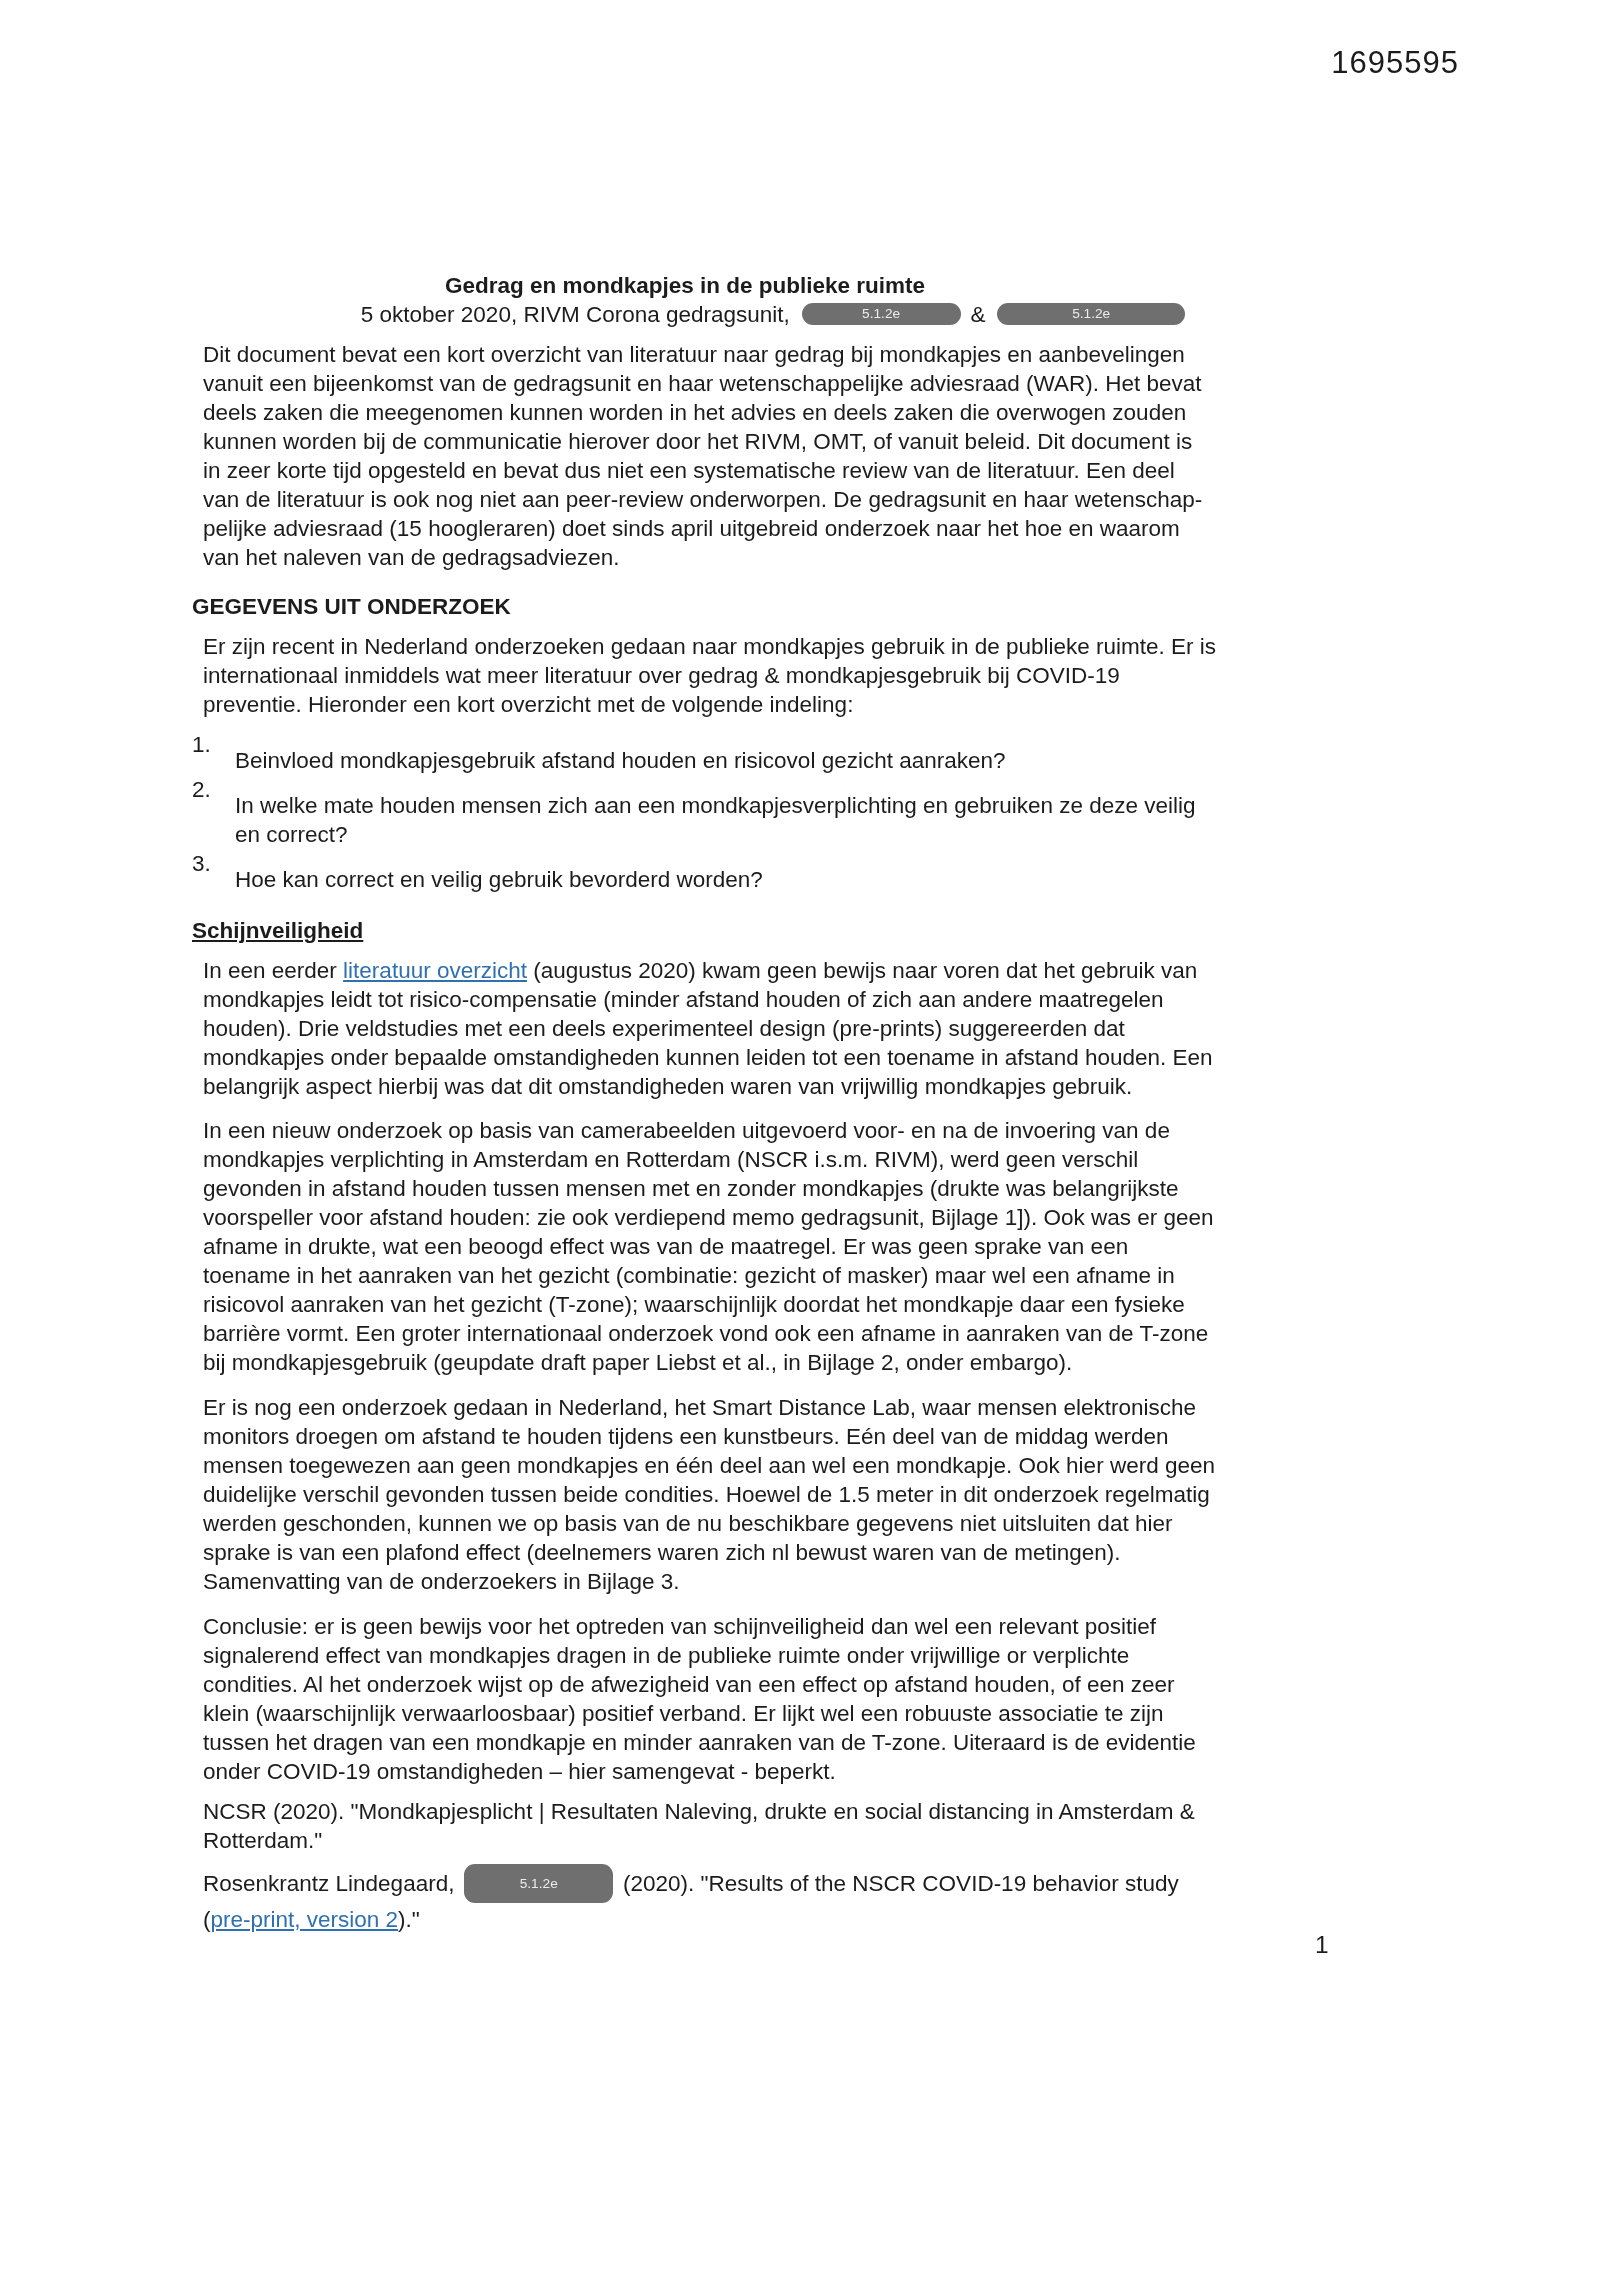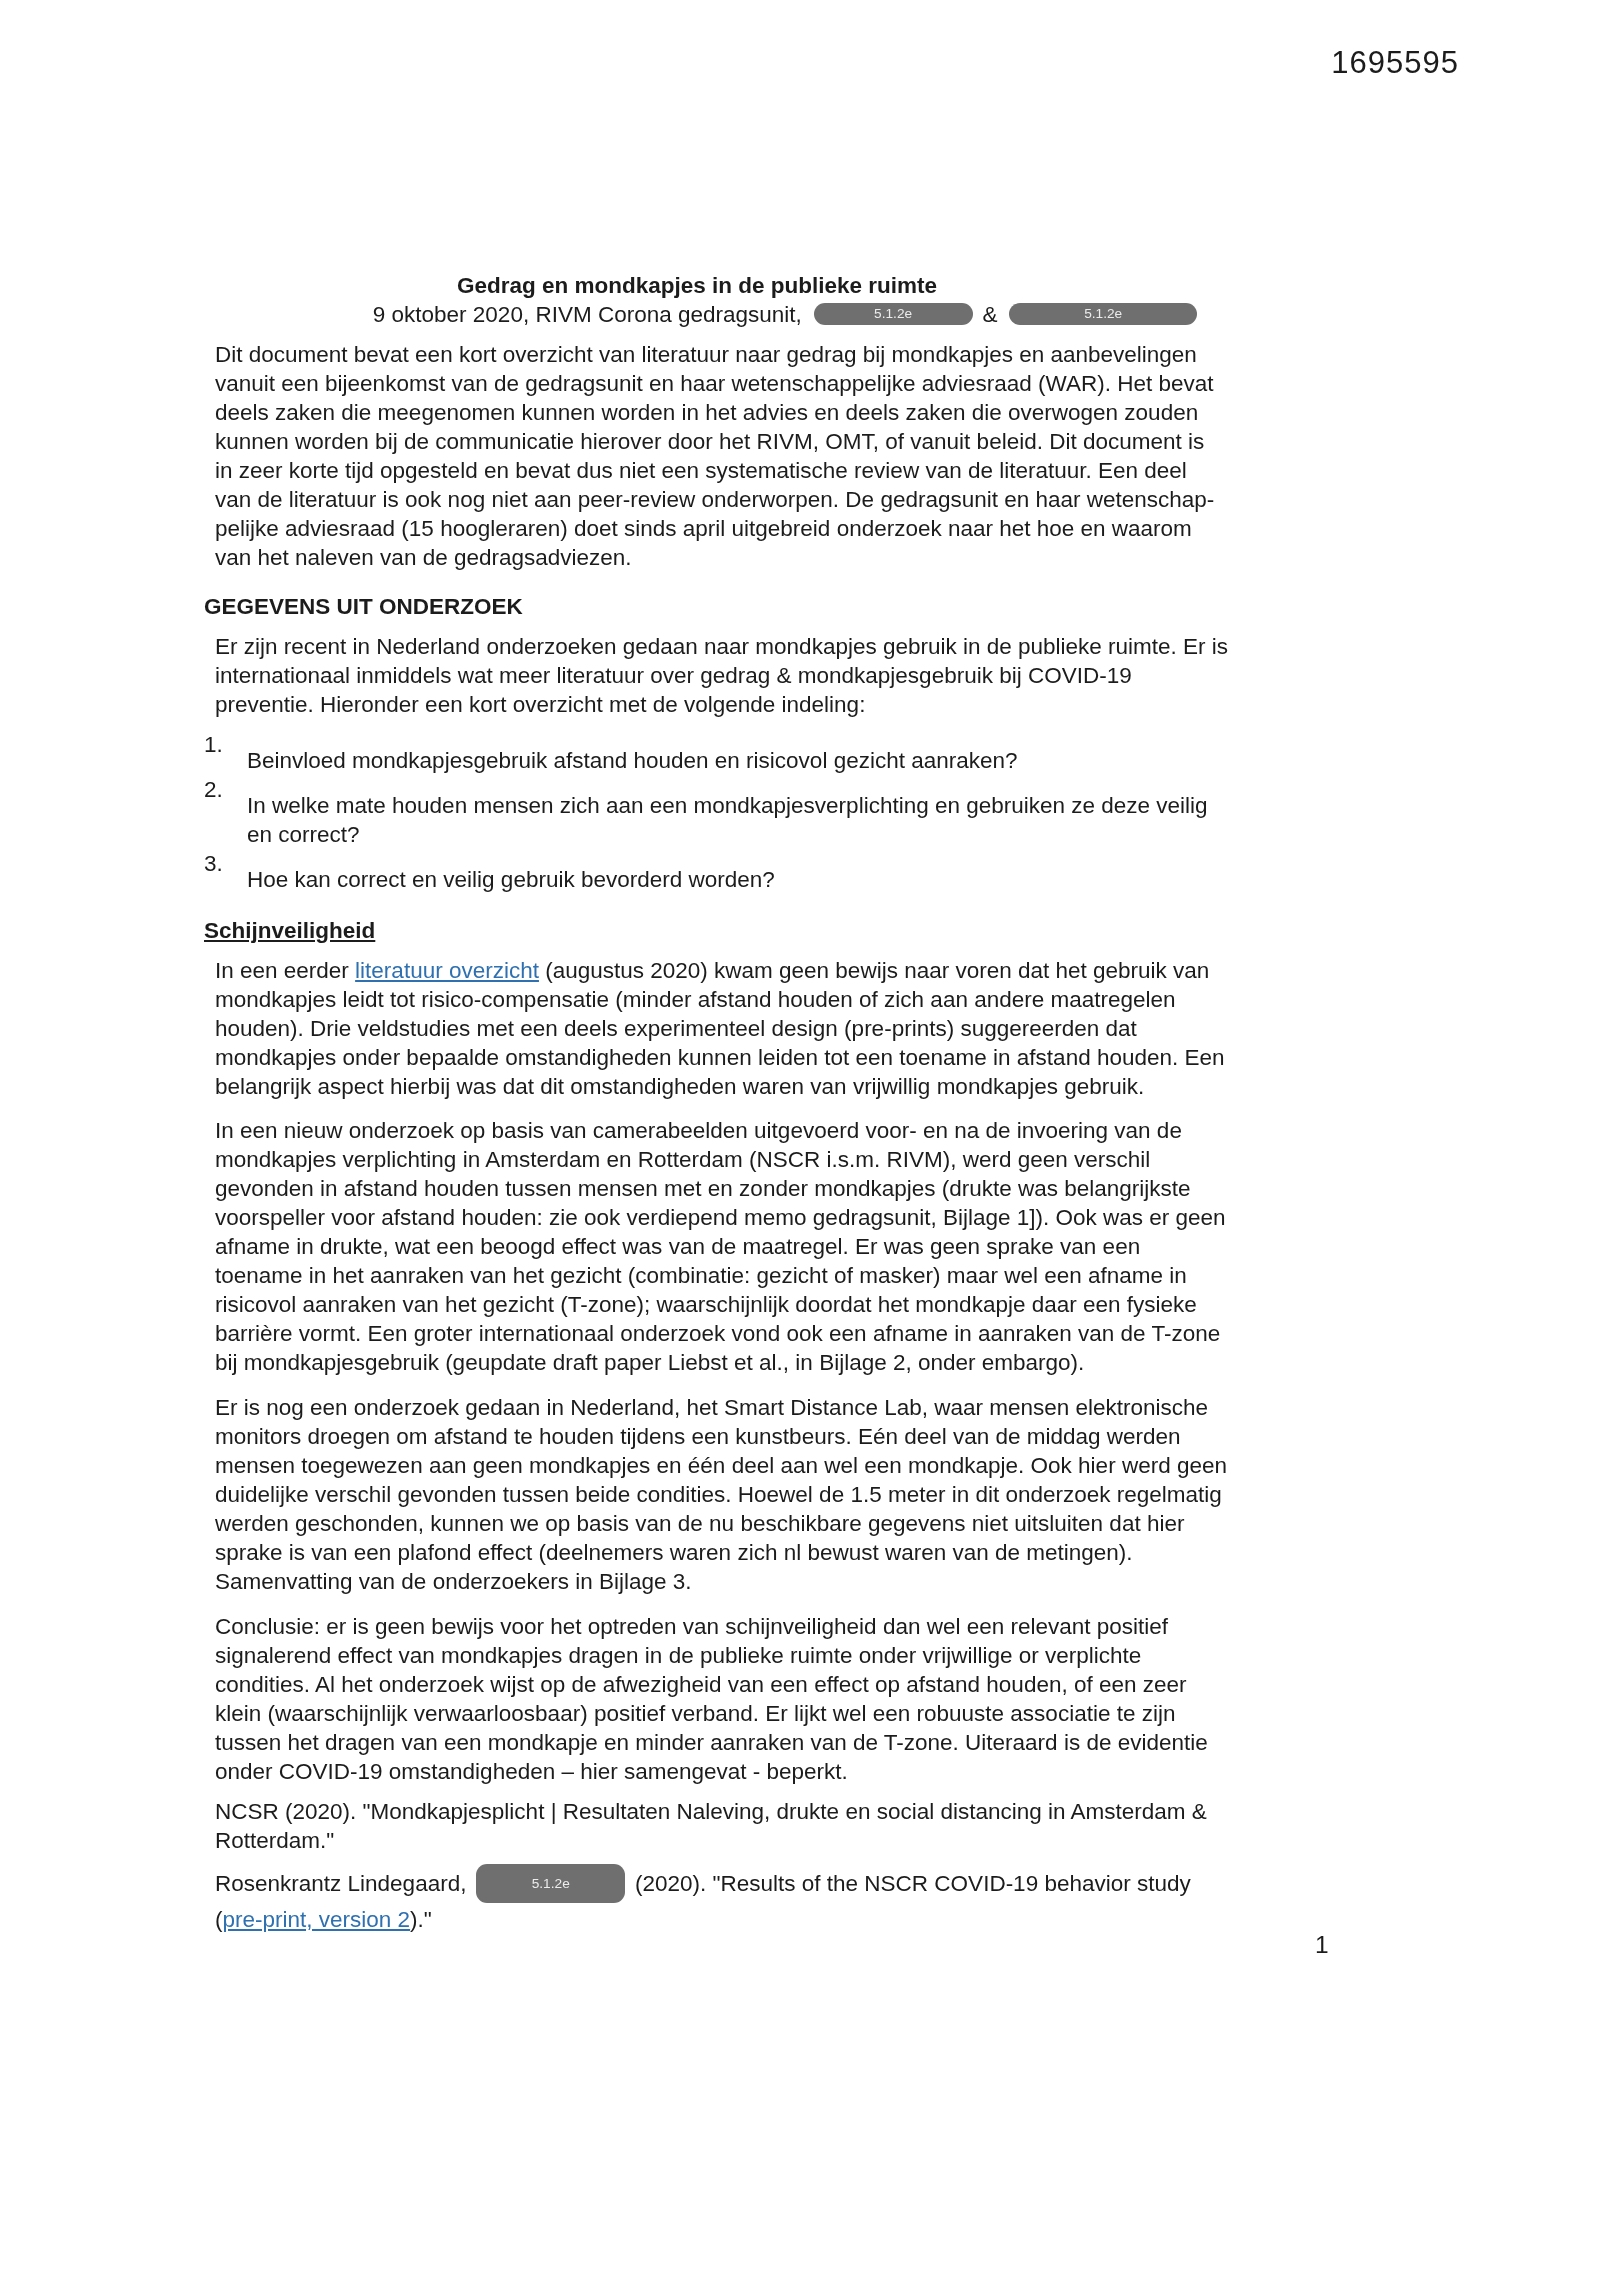--- a/index.html
+++ b/index.html
@@ -14,21 +14,21 @@
   }
   .doc-number {
     position: absolute;
     top: 45px;
     right: 78px;
     font-size: 31px;
     letter-spacing: 1px;
   }
   .content {
     position: absolute;
-    left: 204px;
+    left: 192px;
     top: 271px;
     width: 1221px;
     font-size: 22.5px;
     line-height: 29px;
   }
   .title {
     font-weight: bold;
     text-align: center;
     padding-right: 235px;
   }
@@ -77,21 +77,21 @@
 <body>
 
 <div class="page">
 
   <div class="doc-number">1695595</div>
 
   <div class="content">
 
     <div class="title">Gedrag en mondkapjes in de publieke ruimte</div>
 
-    <div class="dateline"><span>9 oktober 2020, RIVM Corona gedragsunit,</span><span class="redaction r1">5.1.2e</span><span>&amp;</span><span class="redaction r2">5.1.2e</span></div>
+    <div class="dateline"><span>5 oktober 2020, RIVM Corona gedragsunit,</span><span class="redaction r1">5.1.2e</span><span>&amp;</span><span class="redaction r2">5.1.2e</span></div>
 
     <p>Dit document bevat een kort overzicht van literatuur naar gedrag bij mondkapjes en aanbevelingen
 vanuit een bijeenkomst van de gedragsunit en haar wetenschappelijke adviesraad (WAR). Het bevat
 deels zaken die meegenomen kunnen worden in het advies en deels zaken die overwogen zouden
 kunnen worden bij de communicatie hierover door het RIVM, OMT, of vanuit beleid. Dit document is
 in zeer korte tijd opgesteld en bevat dus niet een systematische review van de literatuur. Een deel
 van de literatuur is ook nog niet aan peer-review onderworpen. De gedragsunit en haar wetenschap-
 pelijke adviesraad (15 hoogleraren) doet sinds april uitgebreid onderzoek naar het hoe en waarom
 van het naleven van de gedragsadviezen.</p>
 

